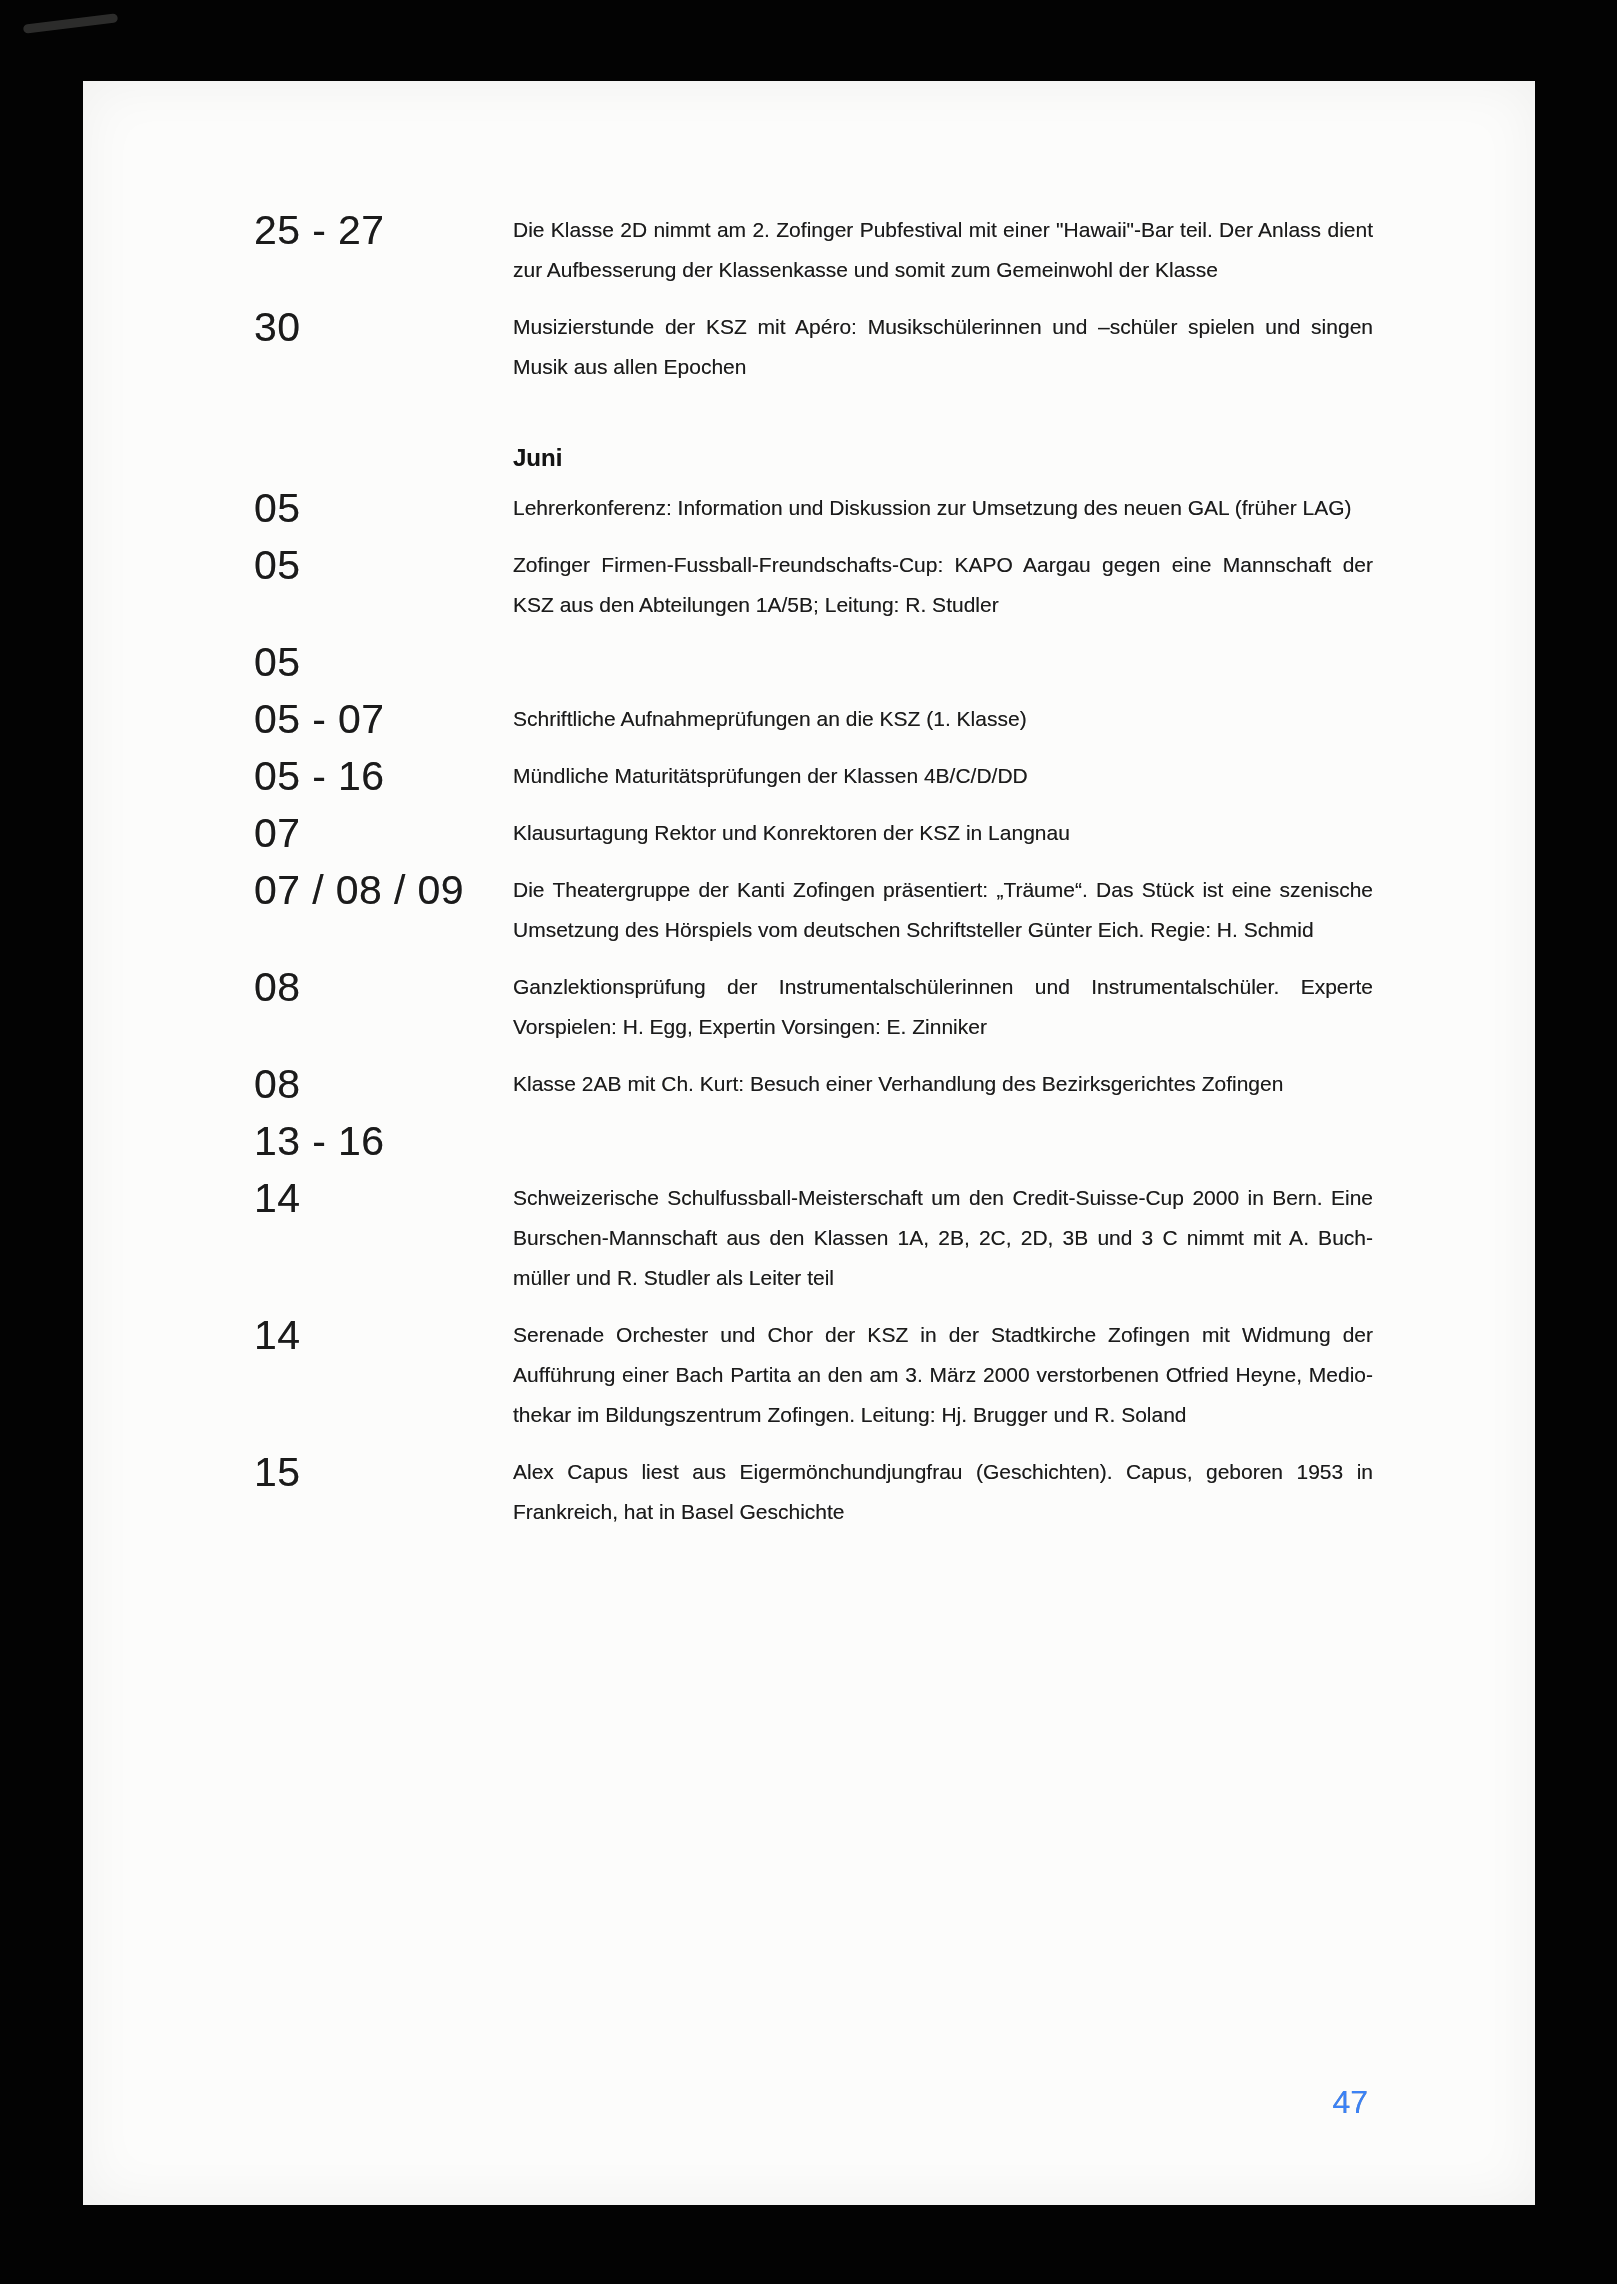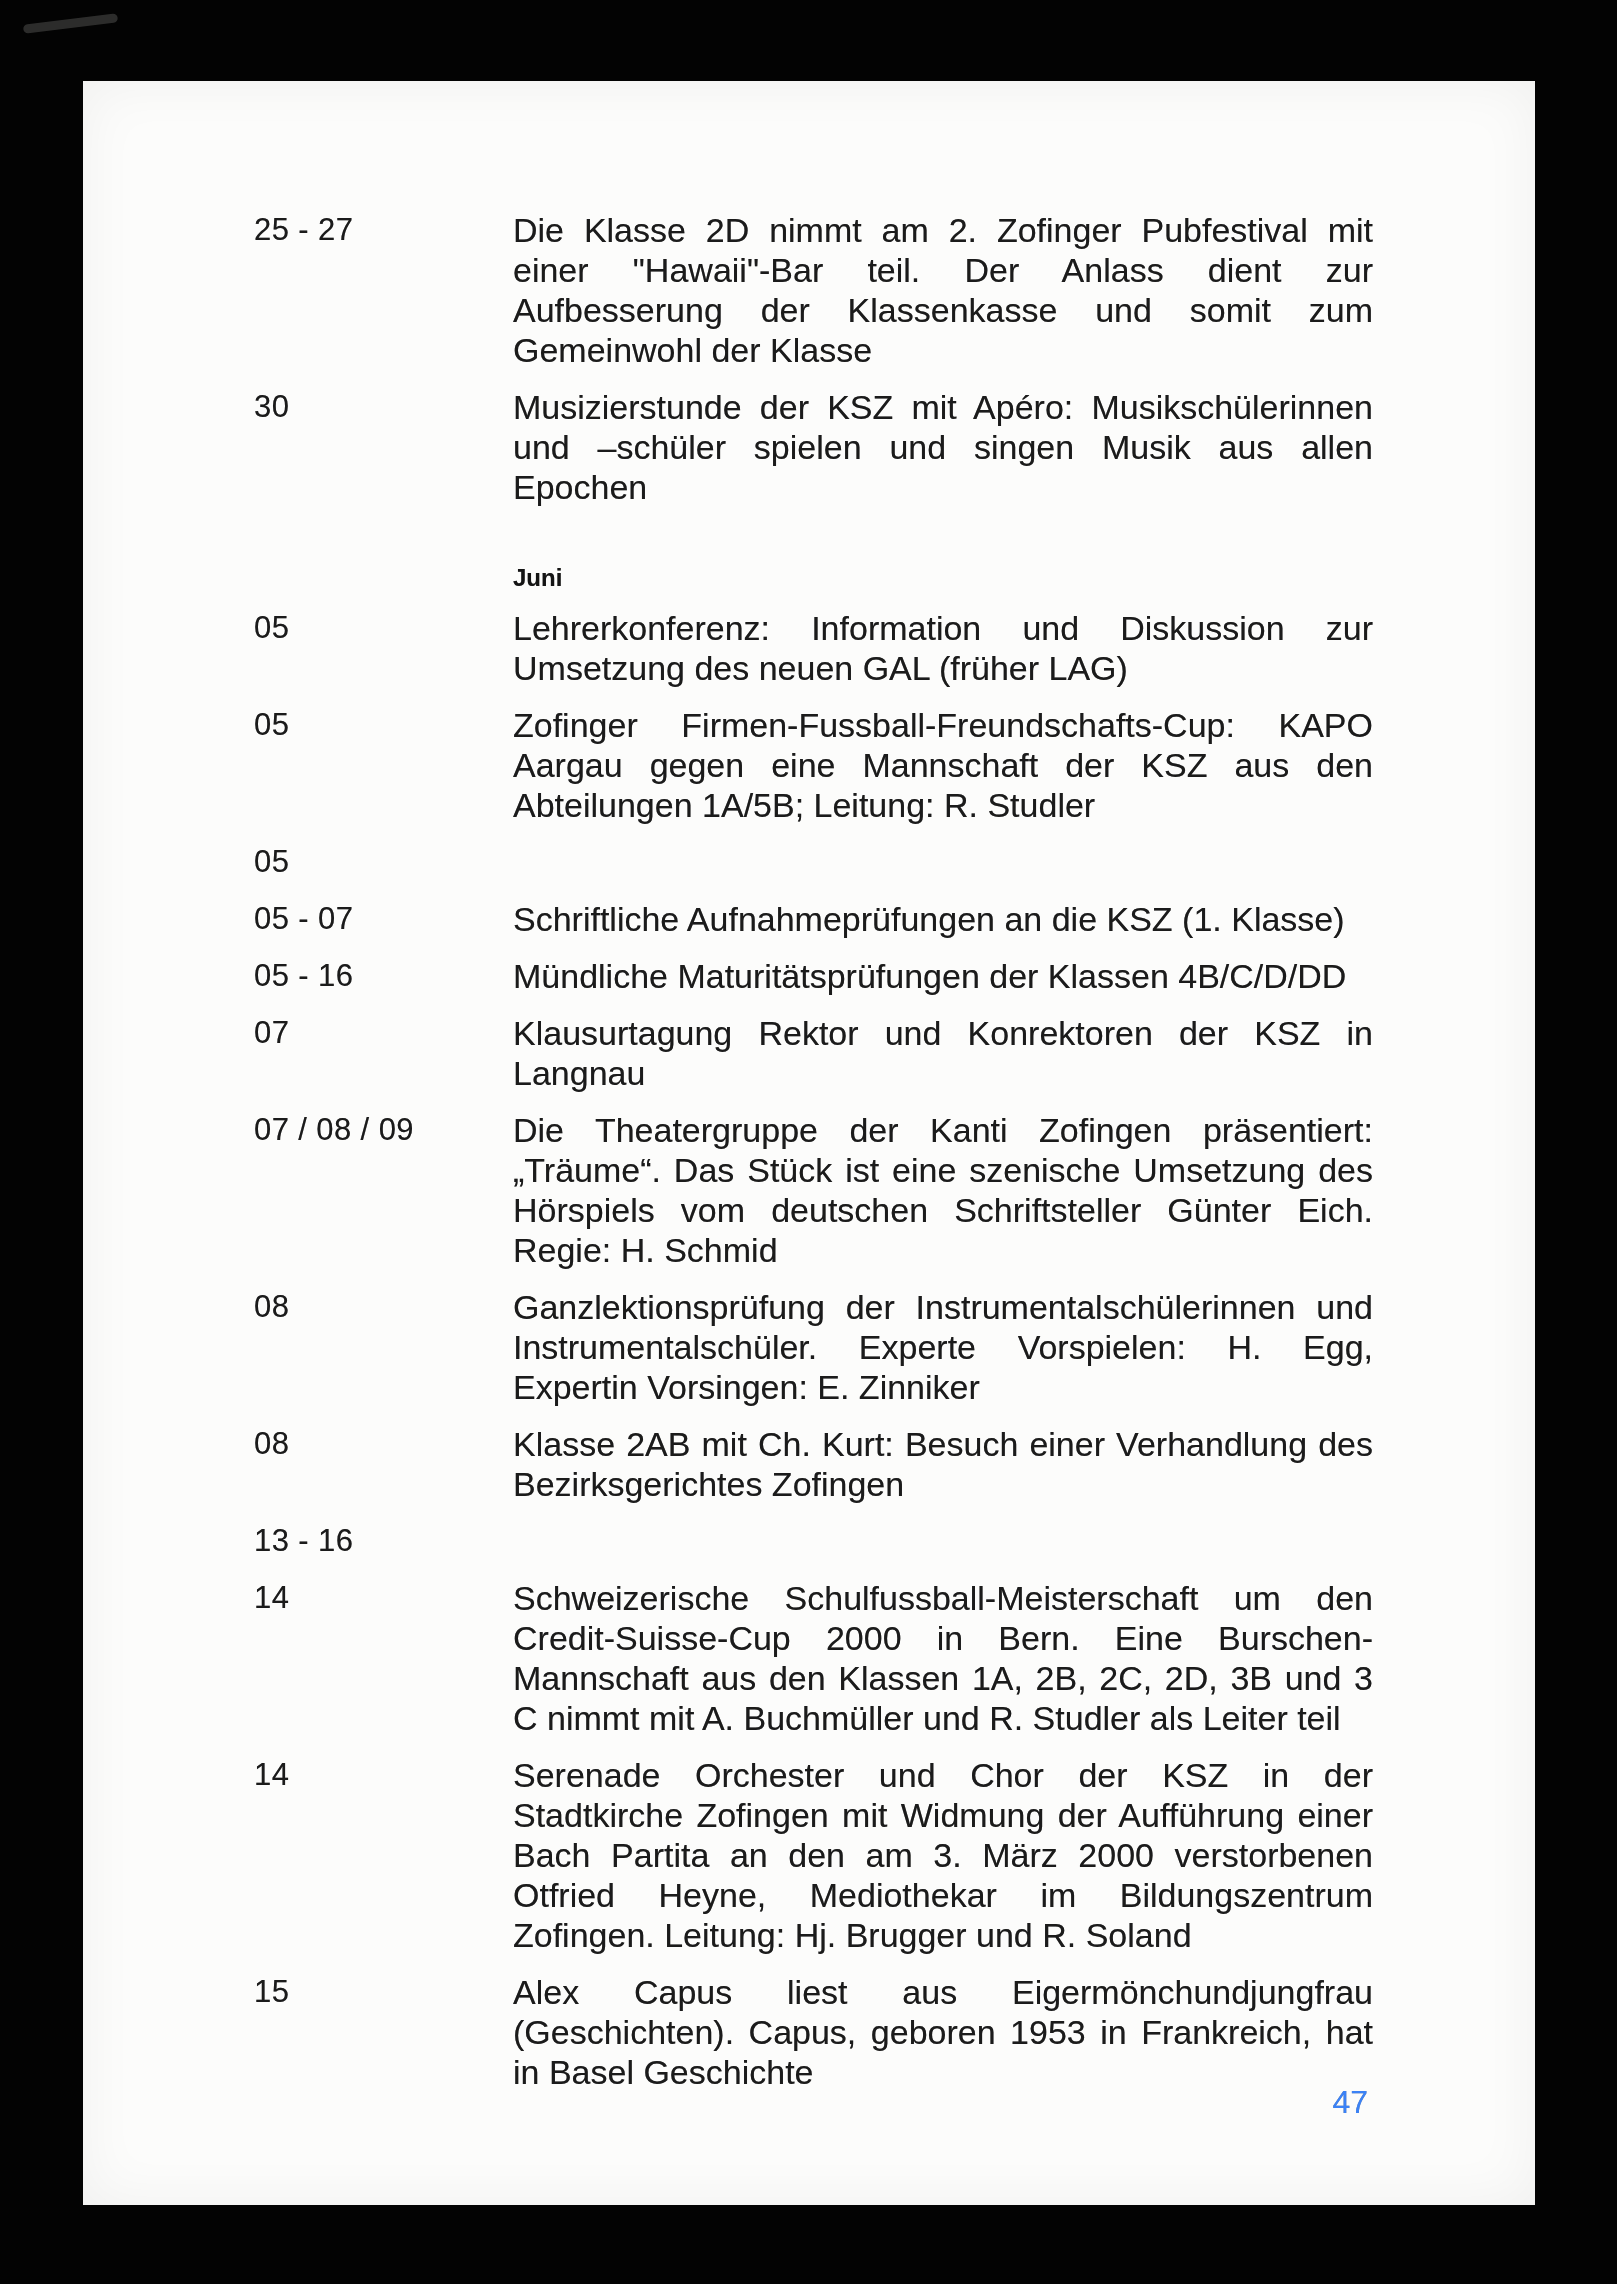--- a/index.html
+++ b/index.html
@@ -41,29 +41,29 @@
     width: 1119px;
   }
   .row {
     display: flex;
     align-items: flex-start;
     margin-bottom: 17px;
   }
   .date {
     flex: 0 0 259px;
     width: 259px;
-    font-size: 31px;
+    font-size: 41px;
     line-height: 40px;
     color: #1b1b1b;
     letter-spacing: 0.4px;
     text-shadow: 0 0 0.5px rgba(25,25,25,0.5);
   }
   .text {
     flex: 1 1 auto;
-    font-size: 34px;
+    font-size: 21px;
     line-height: 40px;
     color: #1b1b1b;
     text-align: justify;
     text-align-last: left;
     -moz-text-align-last: left;
     hyphens: manual;
     -webkit-hyphens: manual;
     text-shadow: 0 0 0.5px rgba(25,25,25,0.5);
   }
   .month-heading {

